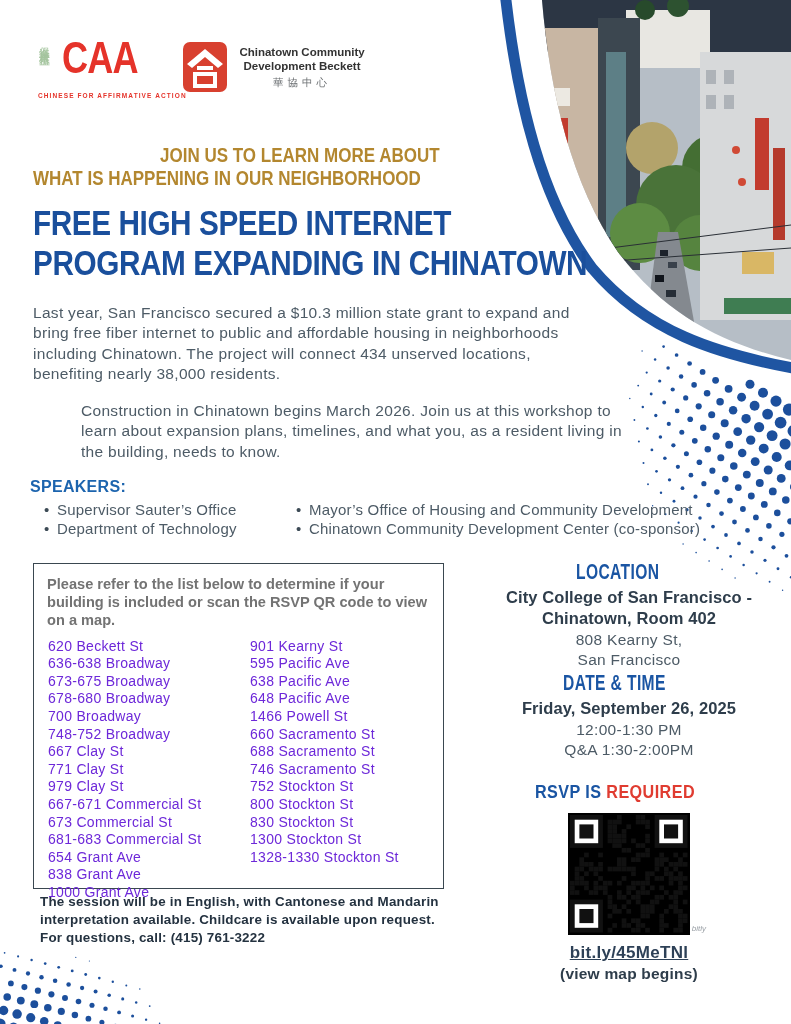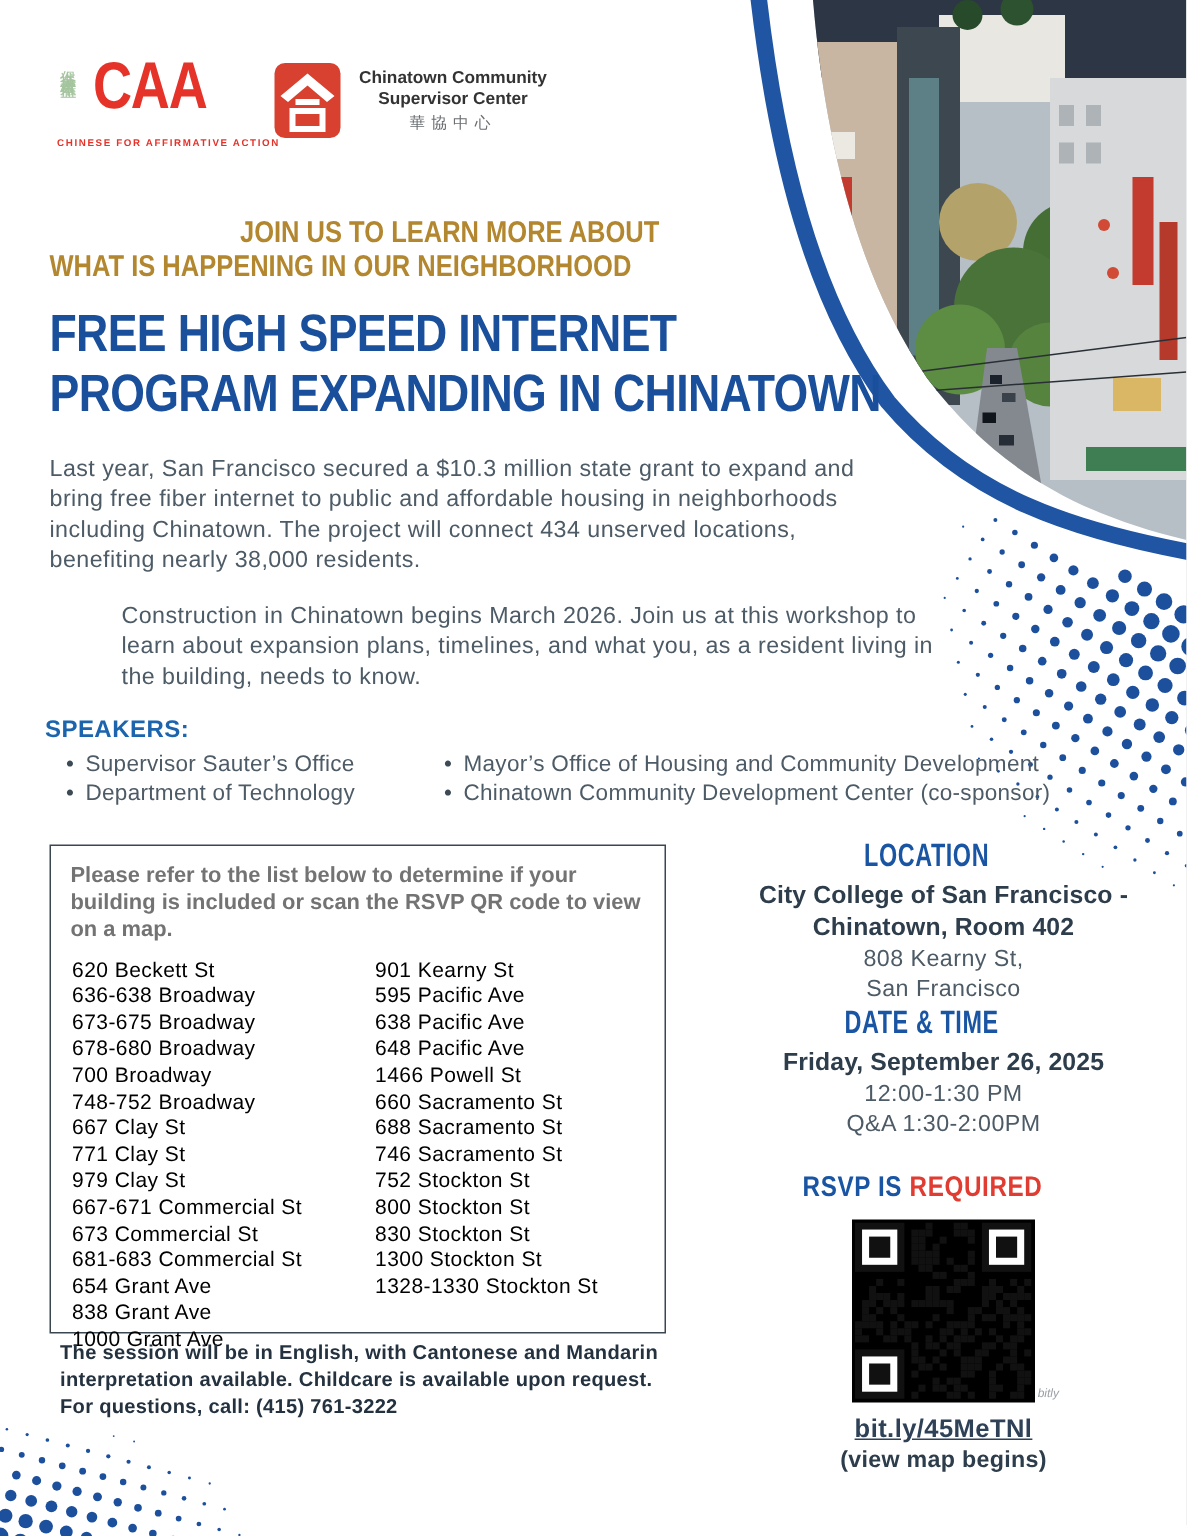--- a/index.html
+++ b/index.html
@@ -36,21 +36,21 @@
   .speaker-col1{width:252px;margin-left:14px;}
   .speaker-col2{width:470px;margin-left:0px;}
   .speaker-item{color:#4d5b66;font-size:15px;line-height:1.28;letter-spacing:.2px;padding-left:13px;position:relative;}
   .speaker-item::before{content:"•";position:absolute;left:0;color:#3c4a55;}
 
   
   .bldg-box{left:33px;top:563px;width:409px;height:324px;border:1.5px solid #3a4750;background:#fff;}
   .bldg-instr{margin:11px 12px 8px 13px;color:#737373;font-weight:bold;font-size:14.6px;line-height:1.25;}
   .bldg-cols{display:flex;}
   .bldg-col{width:188px;margin-left:14px;}
-  .bldg-item{color:#000000;font-size:14px;line-height:17.6px;letter-spacing:.3px;white-space:nowrap;}
+  .bldg-item{color:#6d28d9;font-size:14px;line-height:17.6px;letter-spacing:.3px;white-space:nowrap;}
 
   
   .rightcol{left:472px;top:560px;width:314px;text-align:center;}
   .sec-heading{color:#1a55a3;font-weight:bold;font-size:20px;letter-spacing:.5px;}
   .sec-heading .condensed{transform:scaleX(.78) scaleY(1.08);}
   .venue{color:#2e3d4b;font-weight:bold;font-size:16.5px;line-height:1.25;margin-top:4px;letter-spacing:.1px;}
   .addr{color:#4d5b66;font-size:15.5px;line-height:1.3;margin-top:2px;letter-spacing:.3px;}
   .dt-block{}
   .rsvp-block{margin-top:21px;}
   .rsvp-heading{font-weight:bold;font-size:19px;letter-spacing:.5px;}
@@ -275,21 +275,21 @@
   <div class="abs ccdc-logo">
     <div class="ccdc-stamp">
       <svg width="44" height="50" viewBox="0 0 44 50">
         <path d="M22,7 L40,22 L35,26 L22,15 L9,26 L4,22 Z" fill="#ffffff"></path>
         <rect x="14" y="24" width="16" height="4" fill="#ffffff"></rect>
         <rect x="12" y="32" width="20" height="12" fill="none" stroke="#ffffff" stroke-width="4"></rect>
       </svg>
     </div>
     <div class="ccdc-text">
       <div>Chinatown Community</div>
-      <div>Supervisor Center</div>
+      <div>Development Beckett</div>
       <div class="ccdc-cn">華協中心</div>
     </div>
   </div>
 
   <div class="abs kicker">
     <span class="condensed">JOIN US TO LEARN MORE ABOUT</span><br>
     <span class="condensed">WHAT IS HAPPENING IN OUR NEIGHBORHOOD</span>
   </div>
   <div class="abs title">
     <span class="condensed">FREE HIGH SPEED INTERNET</span><br>

